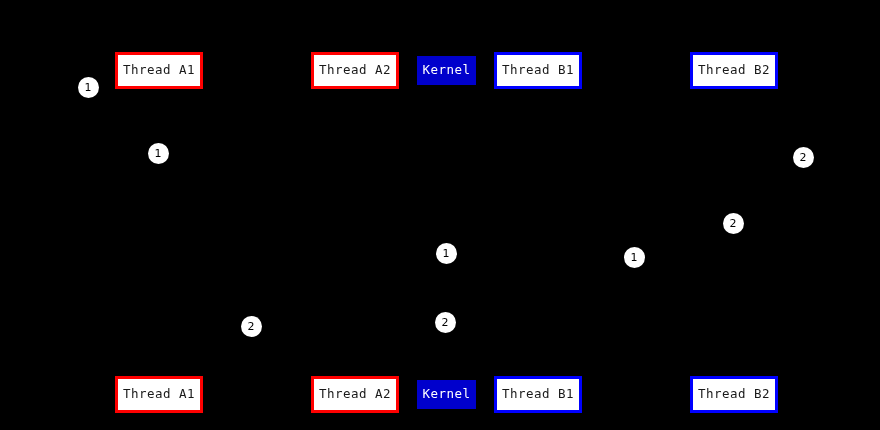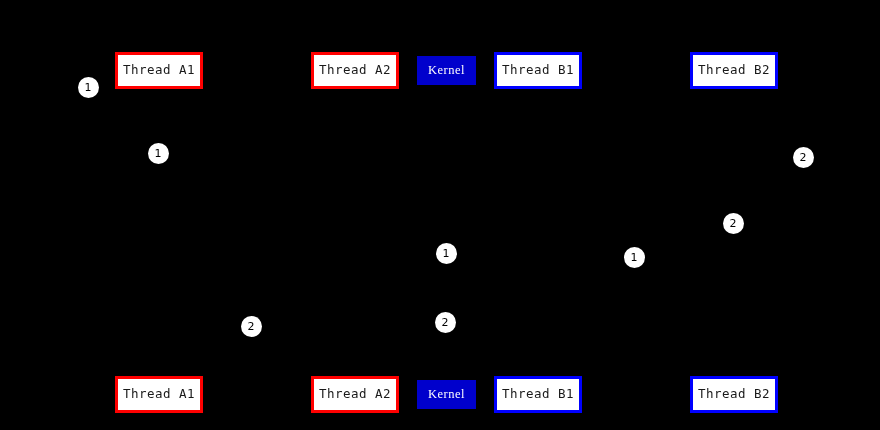--- a/index.html
+++ b/index.html
@@ -44,21 +44,20 @@
   }
   .participant.framed {
     background: #ffffff;
     color: #1a1a1a;
     border-style: solid;
     border-width: 3px;
   }
   .participant.solid {
     color: #ffffff;
     border: none;
-    font-family: Liberation Serif, serif;
   }
 
   
   .marker {
     position: absolute;
     width: 21px;
     height: 21px;
     border-radius: 50%;
     background: #ffffff;
     color: #000000;

